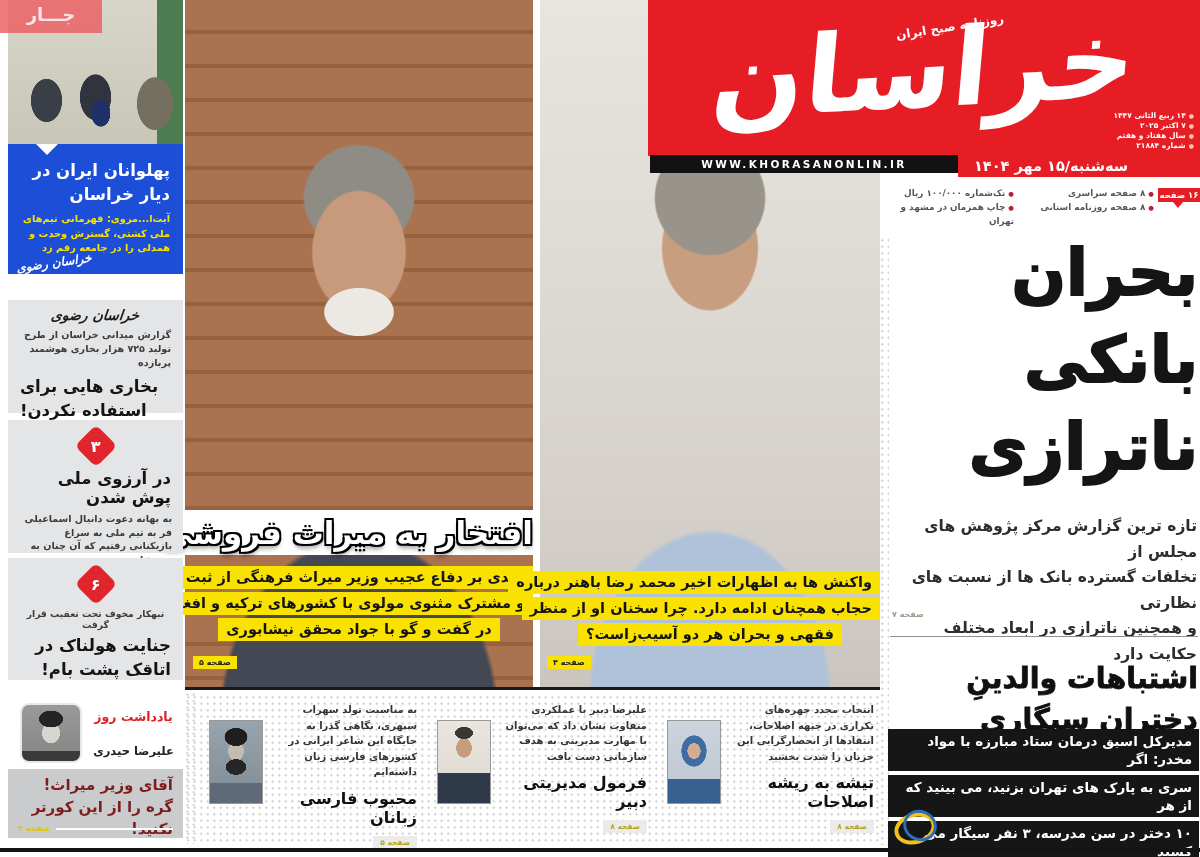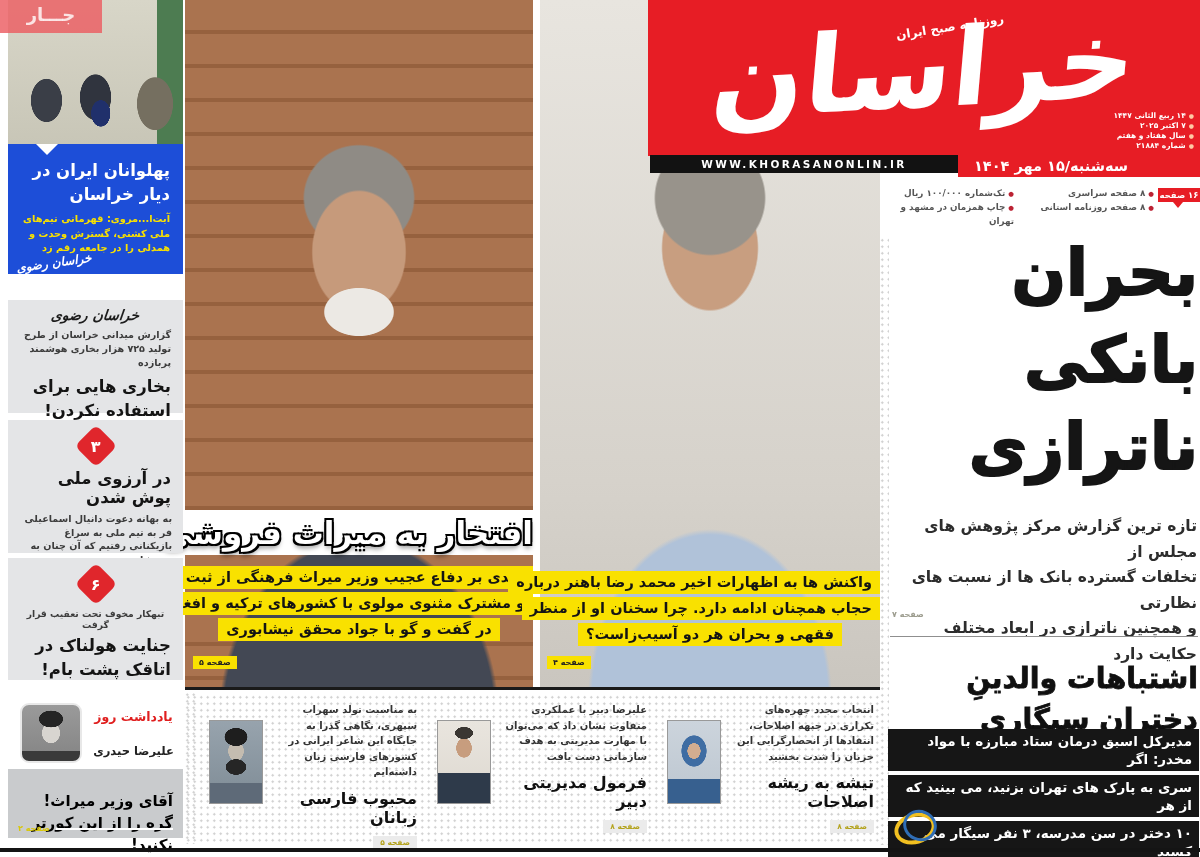--- a/index.html
+++ b/index.html
@@ -98,21 +98,21 @@
            border-left:11px solid rgba(0,0,0,0); border-right:11px solid rgba(0,0,0,0); border-top:11px solid #fff; }
   .sbred-h   { padding:15px 13px 0; color:#fff; font-size:16.5px; font-weight:bold; line-height:24px; text-align:right; }
   .sbred-sub { padding:5px 13px 0; color:#f9e100; font-size:9.8px; font-weight:bold; line-height:14.5px; text-align:right; }
   .sbred-sig { position:absolute; left:8px; bottom:4px; color:#fff; font-size:12px; font-style:italic;
                font-weight:bold; transform:rotate(-8deg); }
   .sbgray { left:8px; width:175px; background:#e4e5e7; }
   #sbg1 { top:300px; height:113px; }
   .sbg1-logo { text-align:center; padding-top:7px; font-size:14px; font-weight:bold; font-style:italic;
                color:#1c1c1c; transform:skewX(-6deg); }
   .sbg1-kick { padding:5px 12px 0; font-size:9.6px; font-weight:bold; color:#3c3c3c; line-height:14px; text-align:right; }
-  .sbg1-head { padding:5px 12px 0; font-size:16.5px; font-weight:bold; color:#141414; line-height:24px; text-align:right; }
+  .sbg1-head { padding:5px 12px 0; font-size:16.5px; font-weight:bold; color:#141414; line-height:24px; text-align:left; }
   #sbg2 { top:420px; height:133px; }
   #sbg3 { top:558px; height:122px; }
   .diamond { width:30px; height:30px; margin:11px auto 8px; background:#e0262c; border-radius:6px;
              transform:rotate(45deg); display:flex; align-items:center; justify-content:center; }
   .diamond > span { transform:rotate(-45deg); color:#fff; font-weight:bold; font-size:16px; }
   .sbg2-head { text-align:right; padding:0 12px; font-size:16.5px; font-weight:bold; color:#141414; }
   .sbg2-text { padding:5px 11px 0; font-size:9.6px; font-weight:bold; color:#3c3c3c; line-height:13.5px; text-align:right; }
   .sbg3-kick { text-align:center; padding:1px 8px 0; font-size:9.2px; font-weight:bold; color:#3c3c3c; }
   .sbg3-head { padding:4px 12px 0; font-size:16.5px; font-weight:bold; color:#141414; line-height:24px; text-align:right; }
 
@@ -122,21 +122,21 @@
             border:2px solid #e8e8e8; box-sizing:border-box;
     background:
       radial-gradient(ellipse 20px 14px at 50% 14px, #242424 59%, rgba(0,0,0,0) 61%),
       radial-gradient(ellipse 15px 17px at 50% 28px, #d8d5d0 59%, rgba(0,0,0,0) 61%),
       linear-gradient(180deg, rgba(0,0,0,0) 46px, #3a3a3a 46px),
       linear-gradient(180deg, #9a9a9a, #848484); }
   .nlabels { position:absolute; left:78px; right:2px; top:14px; text-align:center; }
   .nlabel  { color:#e01f1f; font-size:12.5px; font-weight:bold; }
   .nauthor { color:#222; font-size:11.5px; font-weight:bold; margin-top:20px; }
   .ngray { position:absolute; left:0; top:74px; width:100%; height:69px; background:#c9cbcd; }
-  .nhead { padding:21px 10px 0; text-align:right; font-size:15px; font-weight:bold; color:#000000; line-height:22px; }
+  .nhead { padding:5px 10px 0; text-align:right; font-size:15px; font-weight:bold; color:#7f1d1d; line-height:22px; }
   .npagerow { position:absolute; left:10px; right:10px; bottom:5px; display:flex; align-items:center; gap:6px; }
   .npline { flex:1; height:2px; background:#fff; }
   .npage  { color:#d8c70a; font-size:8px; font-weight:bold; white-space:nowrap; }
 
   
   #bottomstrip { left:185px; top:694px; width:695px; height:151px; }
   .bitem { top:694px; height:151px; }
   #bi0 { left:195px; width:228px; }
   #bi1 { left:423px; width:230px; }
   #bi2 { left:653px; width:227px; }

